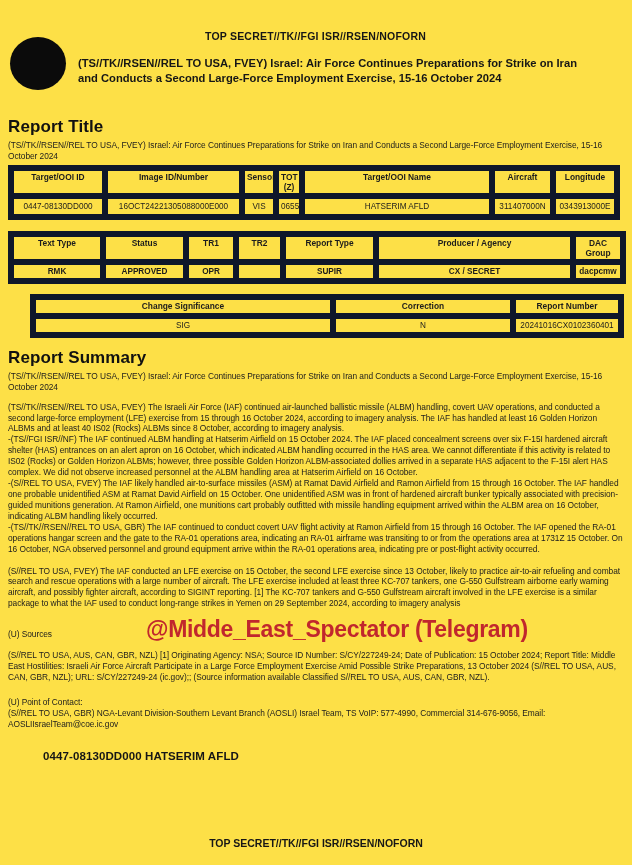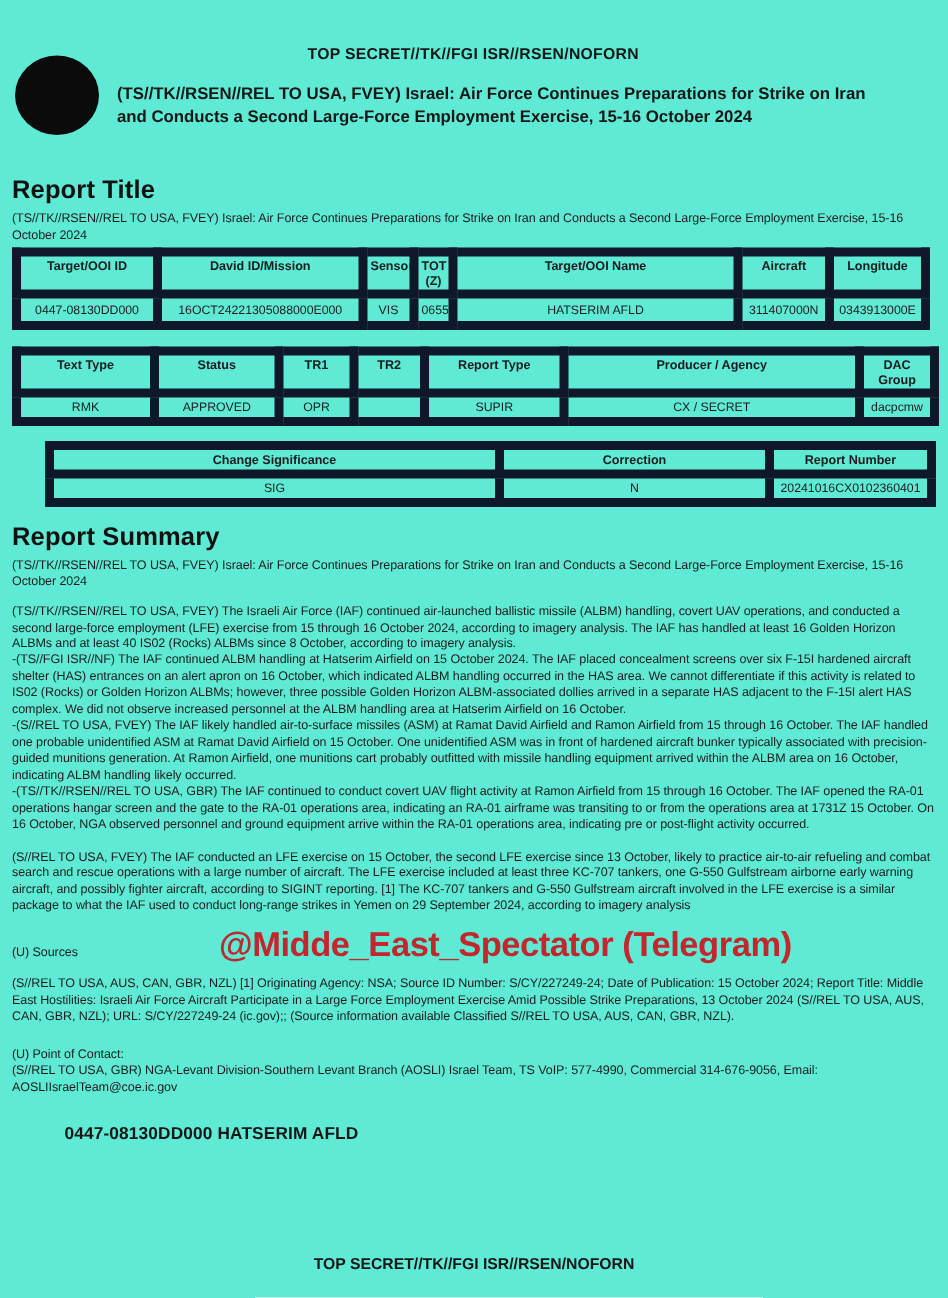--- a/index.html
+++ b/index.html
@@ -1,21 +1,21 @@
 <!DOCTYPE html>
 <html><head>
 <meta charset="utf-8">
 <style>
   html,body { margin:0; padding:0; background:#ffffff; }
   .page {
     position:relative;
     width:632px; height:865px;
     box-sizing:border-box;
     padding:30px 9px 0 8px;
-    background:#5eead4;
+    background:#fde047;
     font-family:"Liberation Sans", sans-serif;
     color:#1c1c1c;
     overflow:hidden;
   }
   .redaction {
     position:absolute; left:10px; top:37px;
     width:56px; height:53px;
     background:#0b0b0b; border-radius:50%;
   }
   .class-line {
@@ -39,21 +39,21 @@
 
   table { border-collapse:collapse; table-layout:fixed; font-size:8.2px; color:#1c1c1c; }
   th,td { border:6px solid #0f172a; text-align:center; padding:1px 2px; overflow:hidden; }
   th { font-size:8.4px; white-space:pre-line; vertical-align:top; font-weight:700; }
   td { vertical-align:middle; }
   .t1 { width:606px; margin-top:3px; }
   .t1 th { height:20px; }
   .t1 td { height:13px; }
   .t2 { width:612px; margin-top:11px; }
   .t2 th { height:11px;margin-left:16px; }
-  .t2 td { height:11px; }
+  .t2 td { height:11px;font-weight:bold; }
   .t3 { width:588px; margin:10px 0 0 22px; }
   .t3 th { height:11px; }
   .t3 td { height:11px; }
 
   .sum-subtitle { margin-top:3px; }
   .sum-body { margin-top:9px; }
   .sum-body p { margin:0; }
   .p-gap { margin-top:11px !important; }
 
   .bottom-block { position:absolute; top:629px; left:8px; width:615px; }
@@ -94,21 +94,21 @@
         <col style="width:137px">
         <col style="width:34px">
       <col style="width:26px">
         <col style="width:190px">
         <col style="width:61px">
         <col style="width:64px">
     </colgroup>
     <tbody>
         <tr>
       <th>Target/OOI ID</th>
-      <th>David ID/Mission</th>
+      <th>Image ID/Number</th>
       <th>Sensor</th>
       <th>TOT
 (Z)</th>
       <th>Target/OOI Name</th>
       <th>Aircraft</th>
       <th>Longitude</th>
     </tr>
     <tr>
       <td>0447-08130DD000</td>
       <td>16OCT24221305088000E000</td>

